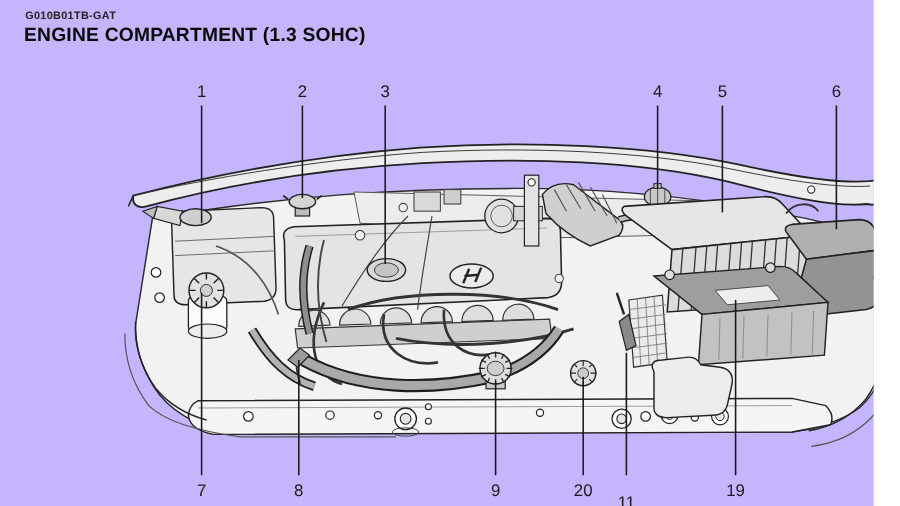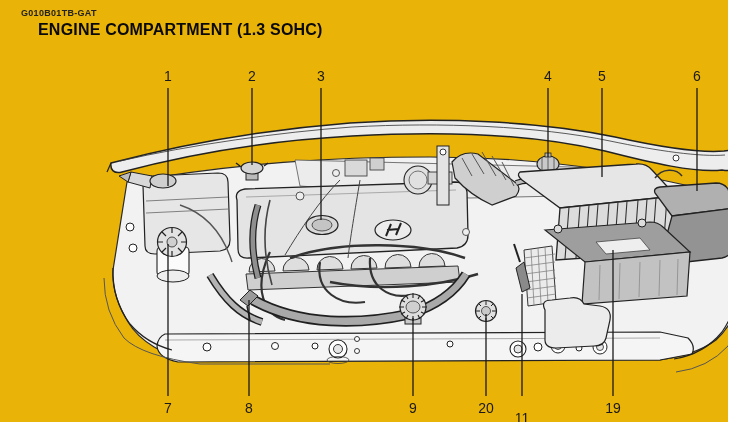--- a/index.html
+++ b/index.html
@@ -1,20 +1,20 @@
 <!DOCTYPE html>
 <html><head>
 <meta charset="utf-8">
 <style>
   html,body{margin:0;padding:0;background:#fff;}
-  .page{position:relative;width:728px;height:422px;background:#eab308;overflow:hidden;
+  .page{position:relative;width:728px;height:422px;background:#c4b5fd;overflow:hidden;
         font-family:"Liberation Sans","DejaVu Sans",sans-serif;color:#111;}
   .hdr{position:absolute;left:0;top:0;width:100%;z-index:5;}
   .code{position:absolute;left:21px;top:8px;font-size:9px;font-weight:bold;letter-spacing:.3px;color:#222;}
-  .title{position:absolute;left:20px;top:21px;font-size:16px;font-weight:bold;letter-spacing:.2px;color:#0a0a0a;white-space:nowrap;margin-left:18px;}
+  .title{position:absolute;left:20px;top:21px;font-size:16px;font-weight:bold;letter-spacing:.2px;color:#0a0a0a;white-space:nowrap;}
   .diagram{position:absolute;left:0;top:0;width:750px;height:422px;}
   .diagram svg{position:absolute;left:0;top:0;}
   .callout{position:absolute;transform:translate(-50%,-50%);font-size:14px;color:#1a1a1a;z-index:4;}
   .c1{left:168px;top:76px}.c2{left:252px;top:76px}.c3{left:321px;top:76px}
   .c4{left:548px;top:76px}.c5{left:602px;top:76px}.c6{left:697px;top:76px}
   .c7{left:168px;top:408px}.c8{left:249px;top:408px}.c9{left:413px;top:408px}
   .c10{left:486px;top:408px}.c11{left:522px;top:418px}.c12{left:613px;top:408px}
 </style>
 </head>
 <body>

